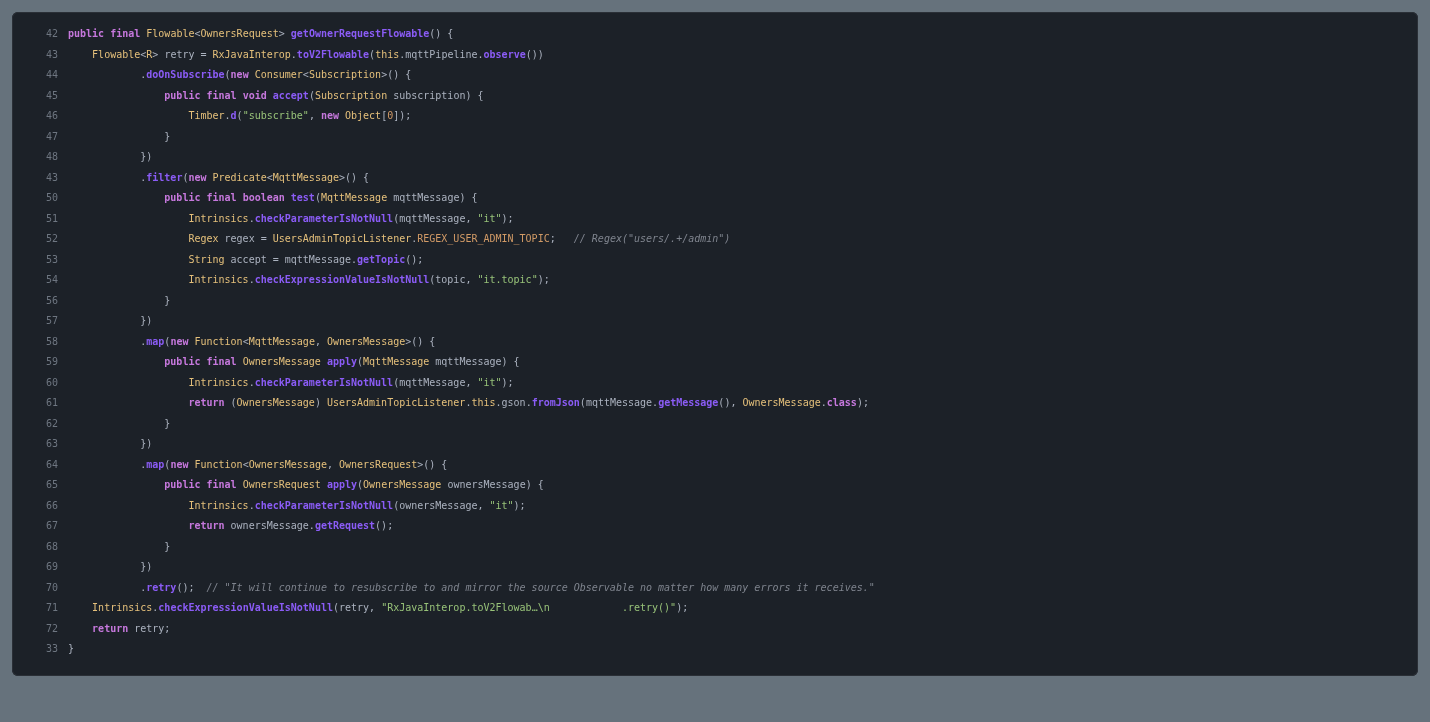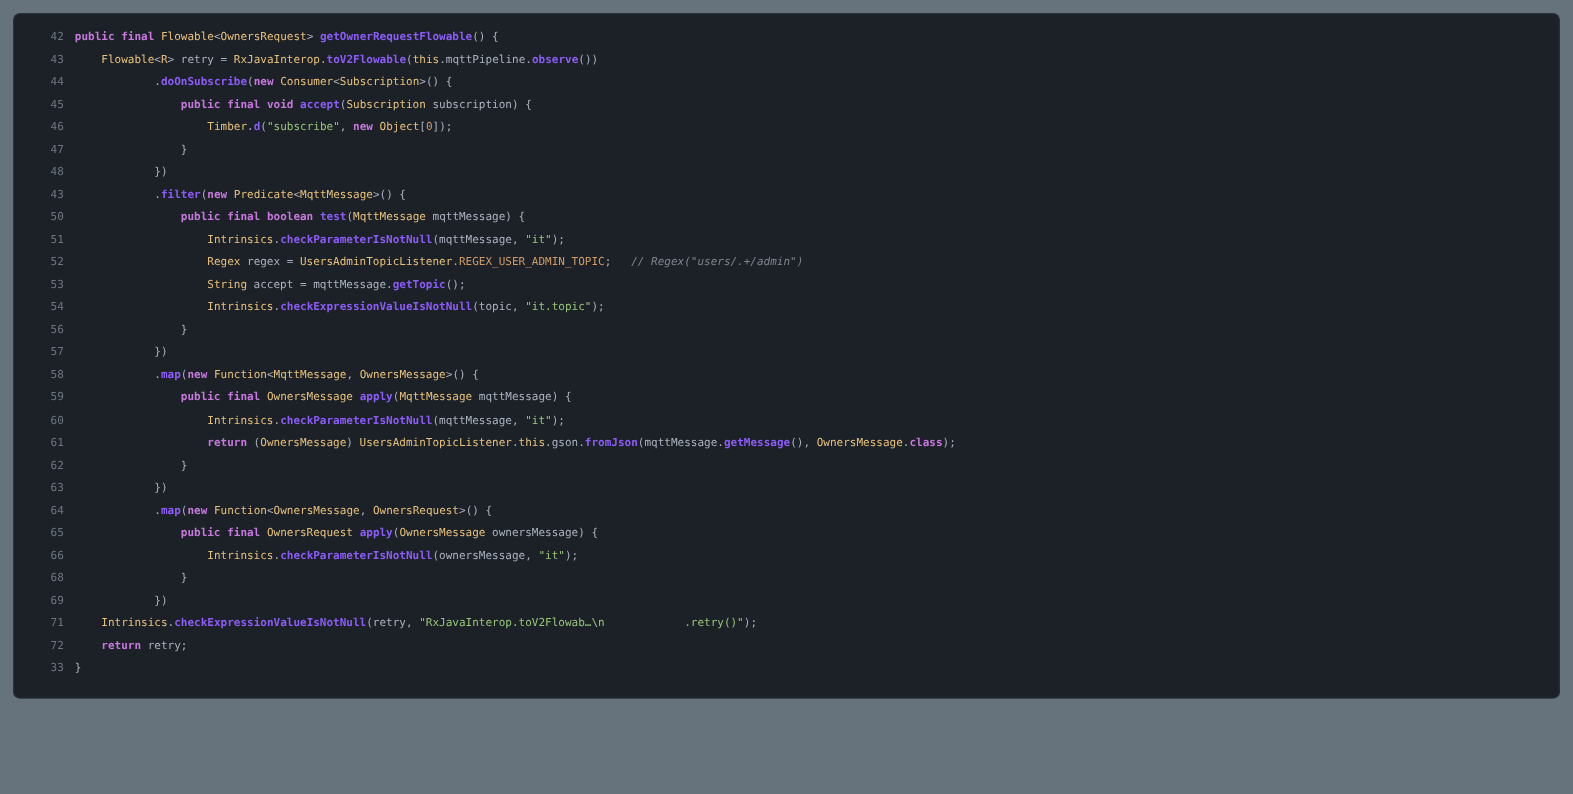--- a/index.html
+++ b/index.html
@@ -50,19 +50,21 @@
       <div class="row"><span class="ln">57</span><span class="code"><span class="id">            })</span></span></div>
       <div class="row"><span class="ln">58</span><span class="code"><span class="id">            .</span><span class="fn">map</span><span class="p">(</span><span class="kw">new</span><span class="id"> </span><span class="type">Function</span><span class="p">&lt;</span><span class="type">MqttMessage</span><span class="p">, </span><span class="type">OwnersMessage</span><span class="p">&gt;() {</span></span></div>
       <div class="row"><span class="ln">59</span><span class="code"><span class="id">                </span><span class="kw">public</span><span class="id"> </span><span class="kw">final</span><span class="id"> </span><span class="type">OwnersMessage</span><span class="id"> </span><span class="fn">apply</span><span class="p">(</span><span class="type">MqttMessage</span><span class="id"> mqttMessage</span><span class="p">) {</span></span></div>
       <div class="row"><span class="ln">60</span><span class="code"><span class="id">                    </span><span class="type">Intrinsics</span><span class="p">.</span><span class="fn">checkParameterIsNotNull</span><span class="p">(mqttMessage, </span><span class="str">"it"</span><span class="p">);</span></span></div>
       <div class="row"><span class="ln">61</span><span class="code"><span class="id">                    </span><span class="kw">return</span><span class="id"> (</span><span class="type">OwnersMessage</span><span class="p">) </span><span class="type">UsersAdminTopicListener</span><span class="p">.</span><span class="th">this</span><span class="p">.</span><span class="id">gson</span><span class="p">.</span><span class="fn">fromJson</span><span class="p">(mqttMessage.</span><span class="fn">getMessage</span><span class="p">(), </span><span class="type">OwnersMessage</span><span class="p">.</span><span class="kw">class</span><span class="p">);</span></span></div>
       <div class="row"><span class="ln">62</span><span class="code"><span class="id">                }</span></span></div>
       <div class="row"><span class="ln">63</span><span class="code"><span class="id">            })</span></span></div>
       <div class="row"><span class="ln">64</span><span class="code"><span class="id">            .</span><span class="fn">map</span><span class="p">(</span><span class="kw">new</span><span class="id"> </span><span class="type">Function</span><span class="p">&lt;</span><span class="type">OwnersMessage</span><span class="p">, </span><span class="type">OwnersRequest</span><span class="p">&gt;() {</span></span></div>
       <div class="row"><span class="ln">65</span><span class="code"><span class="id">                </span><span class="kw">public</span><span class="id"> </span><span class="kw">final</span><span class="id"> </span><span class="type">OwnersRequest</span><span class="id"> </span><span class="fn">apply</span><span class="p">(</span><span class="type">OwnersMessage</span><span class="id"> ownersMessage</span><span class="p">) {</span></span></div>
       <div class="row"><span class="ln">66</span><span class="code"><span class="id">                    </span><span class="type">Intrinsics</span><span class="p">.</span><span class="fn">checkParameterIsNotNull</span><span class="p">(ownersMessage, </span><span class="str">"it"</span><span class="p">);</span></span></div>
+      <div class="row"><span class="ln">67</span><span class="code"><span class="id">                    </span><span class="kw">return</span><span class="id"> ownersMessage</span><span class="p">.</span><span class="fn">getRequest</span><span class="p">();</span></span></div>
       <div class="row"><span class="ln">68</span><span class="code"><span class="id">                }</span></span></div>
       <div class="row"><span class="ln">69</span><span class="code"><span class="id">            })</span></span></div>
+      <div class="row"><span class="ln">70</span><span class="code"><span class="id">            .</span><span class="fn">retry</span><span class="p">();  </span><span class="cmt">// "It will continue to resubscribe to and mirror the source Observable no matter how many errors it receives."</span></span></div>
       <div class="row"><span class="ln">71</span><span class="code"><span class="id">    </span><span class="type">Intrinsics</span><span class="p">.</span><span class="fn">checkExpressionValueIsNotNull</span><span class="p">(retry, </span><span class="str">"RxJavaInterop.toV2Flowab…\n            .retry()"</span><span class="p">);</span></span></div>
       <div class="row"><span class="ln">72</span><span class="code"><span class="id">    </span><span class="kw">return</span><span class="id"> retry;</span></span></div>
       <div class="row"><span class="ln">33</span><span class="code"><span class="id">}</span></span></div>
     </div>
 </div>
 
 </body></html>

